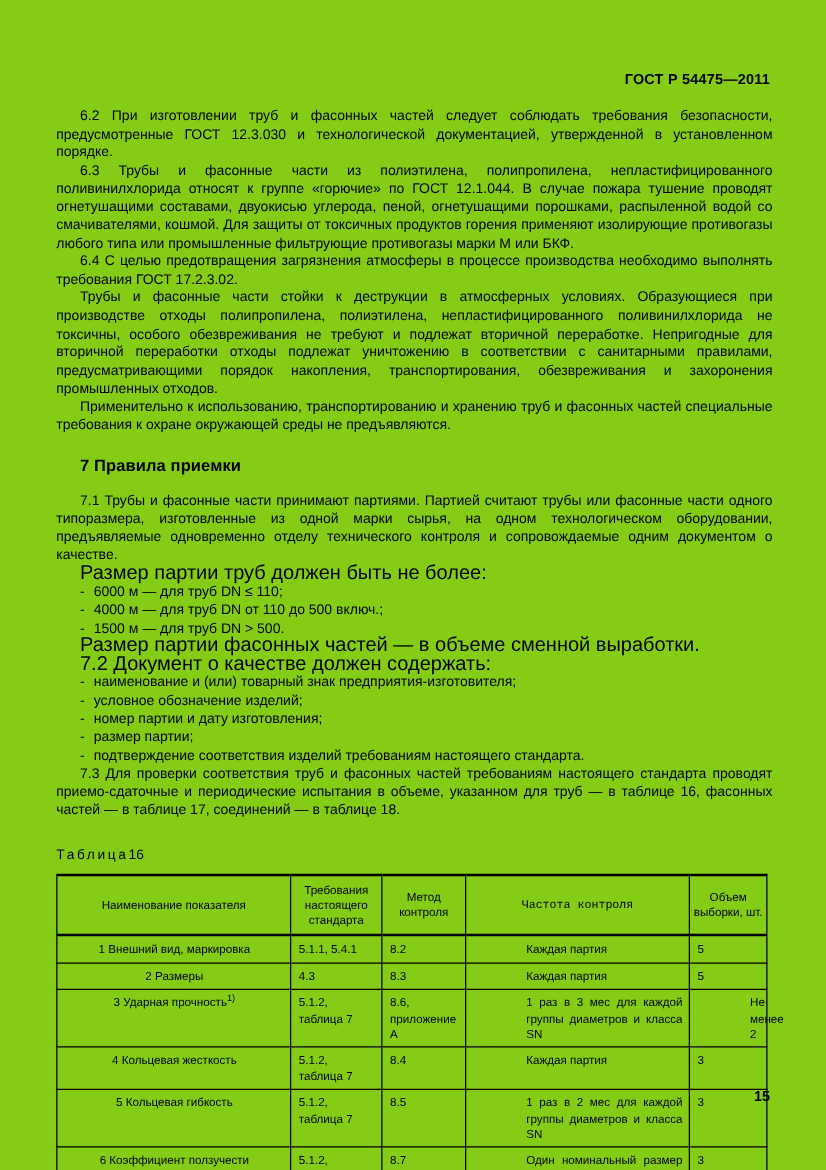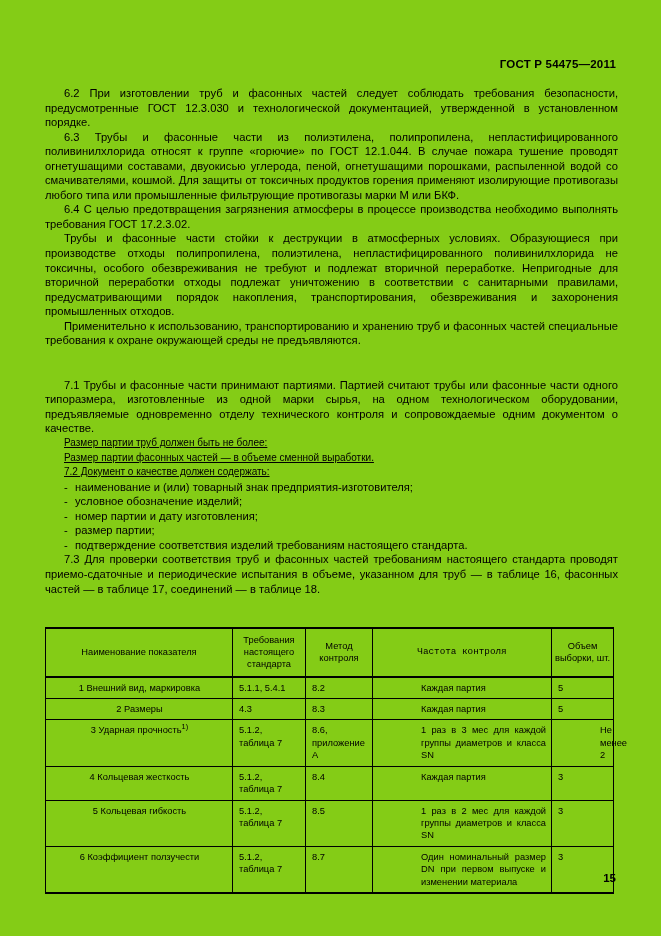--- a/index.html
+++ b/index.html
@@ -58,25 +58,24 @@
     font-weight: bold;
     line-height: 16px;
     text-indent: 19px;
     letter-spacing: 0.1px;
   }
   .gap-before-head { height: 17px; }
   .gap-after-head  { height: 13px; }
 
   
   .line {
-    font-size: 10px;
+    font-size: 16px;
     line-height: 14.55px;
     text-indent: 19px;
     white-space: nowrap;
-    text-decoration: underline;
   }
   ul.dashlist {
     margin: 0;
     padding: 0;
     list-style: none;
   }
   ul.dashlist li {
     font-size: 11.2px;
     line-height: 14.55px;
     padding-left: 30px;
@@ -173,41 +172,48 @@
 
   <div class="content">
 
     <p class="para">6.2  При изготовлении труб и фасонных частей следует соблюдать требования безопасности, предусмотренные ГОСТ 12.3.030 и технологической документацией, утвержденной в установленном порядке.</p>
     <p class="para">6.3  Трубы и фасонные части из полиэтилена, полипропилена, непластифицированного поливинилхлорида относят к группе «горючие» по ГОСТ 12.1.044. В случае пожара тушение проводят огнетушащими составами, двуокисью углерода, пеной, огнетушащими порошками, распыленной водой со смачивателями, кошмой. Для защиты от токсичных продуктов горения применяют изолирующие противогазы любого типа или промышленные фильтрующие противогазы марки М или БКФ.</p>
     <p class="para">6.4  С целью предотвращения загрязнения атмосферы в процессе производства необходимо выполнять требования ГОСТ 17.2.3.02.</p>
     <p class="para">Трубы и фасонные части стойки к деструкции в атмосферных условиях. Образующиеся при производстве отходы полипропилена, полиэтилена, непластифицированного поливинилхлорида не токсичны, особого обезвреживания не требуют и подлежат вторичной переработке. Непригодные для вторичной переработки отходы подлежат уничтожению в соответствии с санитарными правилами, предусматривающими порядок накопления, транспортирования, обезвреживания и захоронения промышленных отходов.</p>
     <p class="para">Применительно к использованию, транспортированию и хранению труб и фасонных частей специальные требования к охране окружающей среды не предъявляются.</p>
 
     <div class="gap-before-head"></div>
+    <h2 class="section-head">7  Правила приемки</h2>
     <div class="gap-after-head"></div>
 
     <p class="para">7.1  Трубы и фасонные части принимают партиями. Партией считают трубы или фасонные части одного типоразмера, изготовленные из одной марки сырья, на одном технологическом оборудовании, предъявляемые одновременно отделу технического контроля и сопровождаемые одним документом о качестве.</p>
 
     <div class="line">Размер партии труб должен быть не более:</div>
 
+    <ul class="dashlist">
+      <li>6000 м — для труб DN ≤ 110;</li>
+      <li>4000 м — для труб DN от 110 до 500 включ.;</li>
+      <li>1500 м — для труб DN &gt; 500.</li>
+    </ul>
 
     <div class="line">Размер партии фасонных частей — в объеме сменной выработки.</div>
     <div class="line">7.2 Документ о качестве должен содержать:</div>
 
     <ul class="dashlist">
       <li>наименование и (или) товарный знак предприятия-изготовителя;</li>
       <li>условное обозначение изделий;</li>
       <li>номер партии и дату изготовления;</li>
       <li>размер партии;</li>
       <li>подтверждение соответствия изделий требованиям настоящего стандарта.</li>
     </ul>
 
     <p class="para">7.3  Для проверки соответствия труб и фасонных частей требованиям настоящего стандарта проводят приемо-сдаточные и периодические испытания в объеме, указанном для труб — в таблице 16, фасонных частей — в таблице 17, соединений — в таблице 18.</p>
 
     <div class="gap-before-caption"></div>
+    <p class="table-caption"><span>Таблица</span><span class="num">16</span></p>
     <div class="gap-after-caption"></div>
 
     <table class="gost">
       <thead>
         <tr>
           <th class="col-name">Наименование показателя</th>
           <th class="col-req">Требования настоящего стандарта</th>
           <th class="col-method">Метод контроля</th>
           <th class="col-freq">Частота контроля</th>
           <th class="col-vol">Объем выборки, шт.</th>

